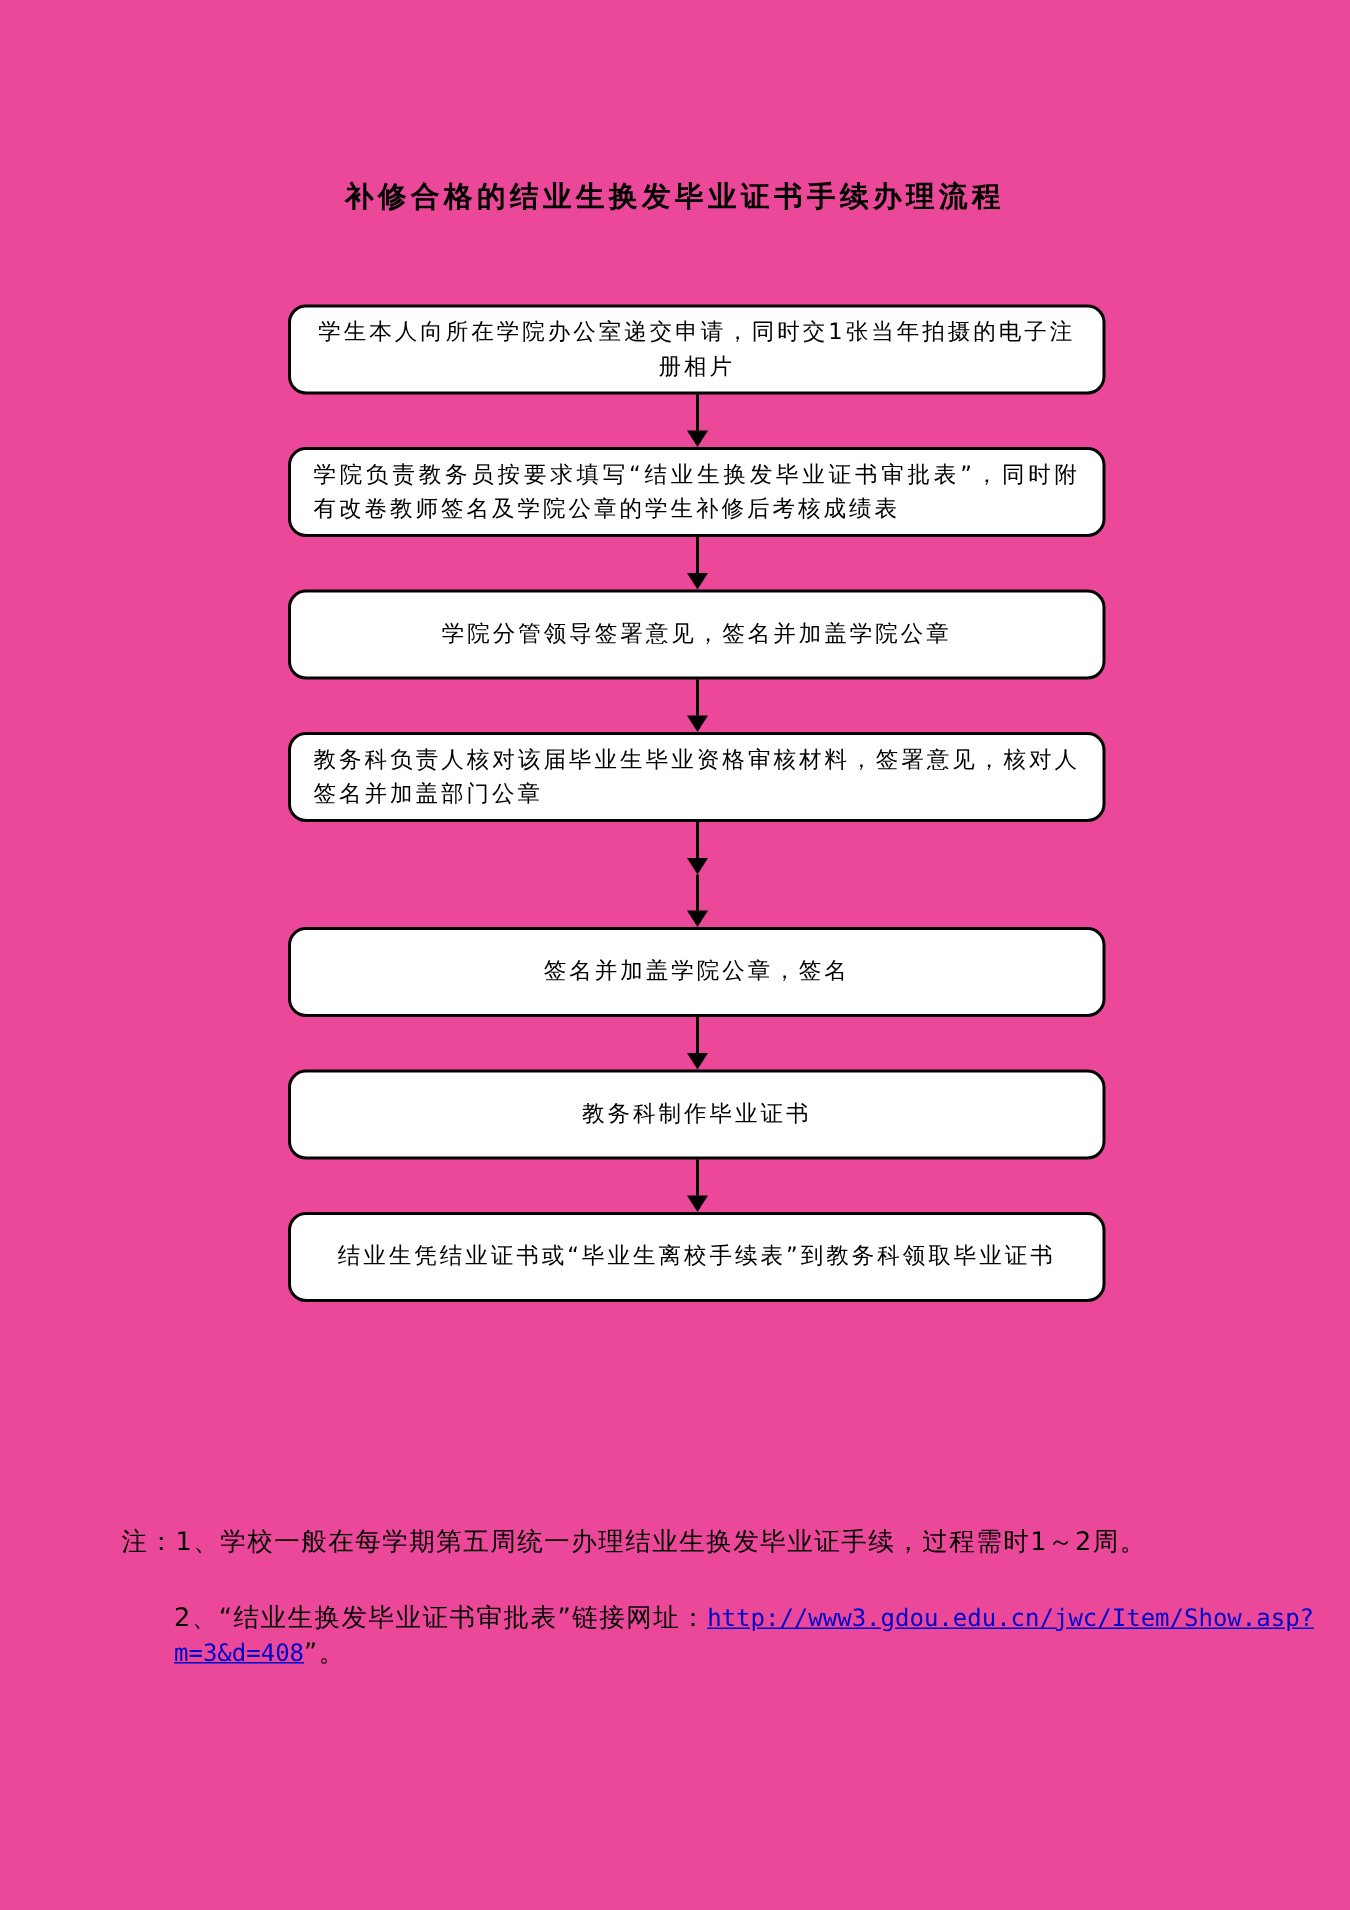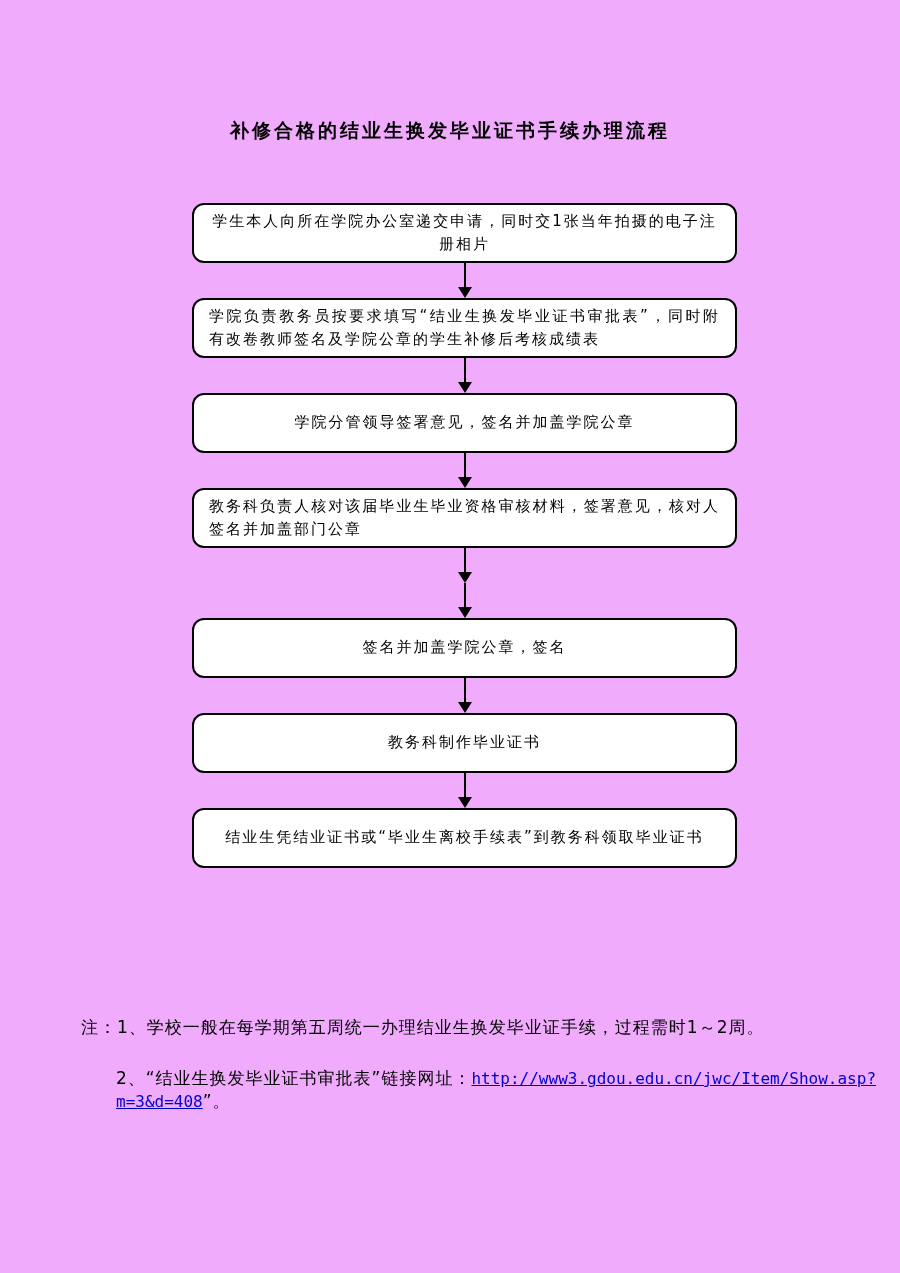--- a/index.html
+++ b/index.html
@@ -5,21 +5,21 @@
   * { margin: 0; padding: 0; box-sizing: border-box; }
   html, body { background: #ffffff; }
   body {
     font-family: "DejaVu Sans", "Liberation Sans", sans-serif;
     color: #000000;
   }
   .page {
     position: relative;
     width: 900px;
     height: 1273px;
-    background: #f0abfc;
+    background: #ec4899;
     overflow: hidden;
   }
   .doc-title {
     padding-top: 118px;
     text-align: center;
     font-size: 19px;
     font-weight: bold;
     letter-spacing: 3px;
     color: #000000;
   }

